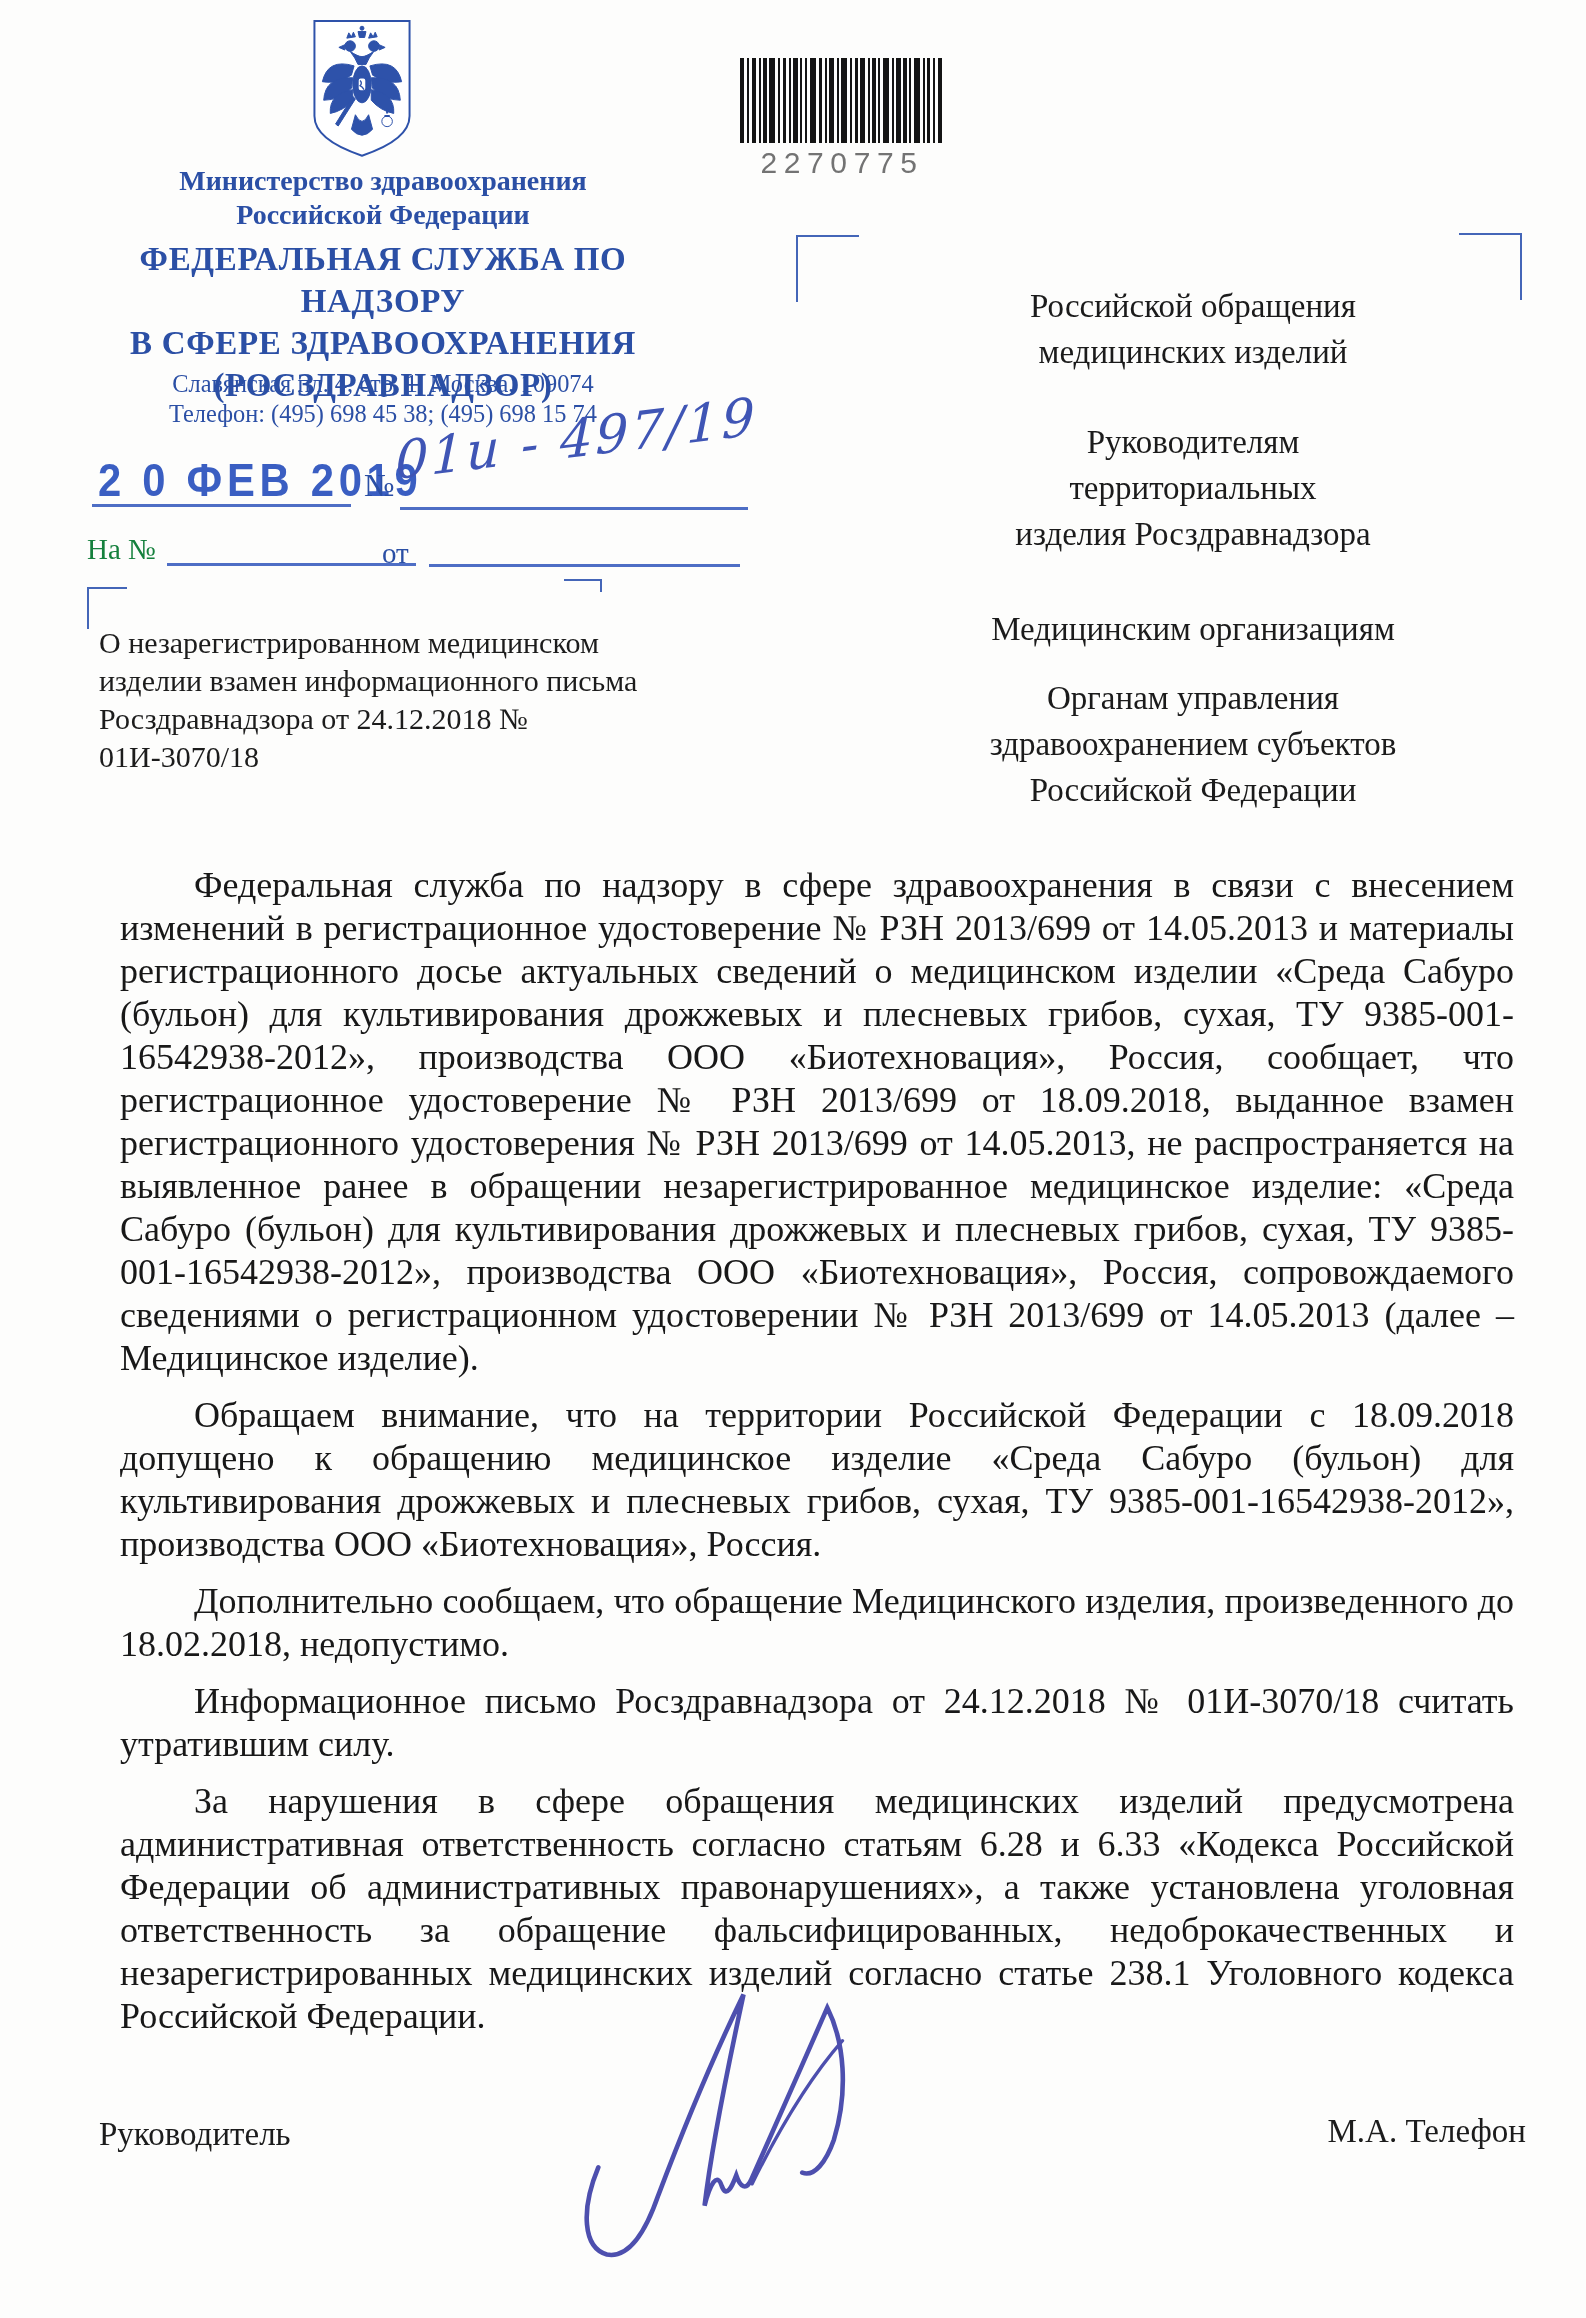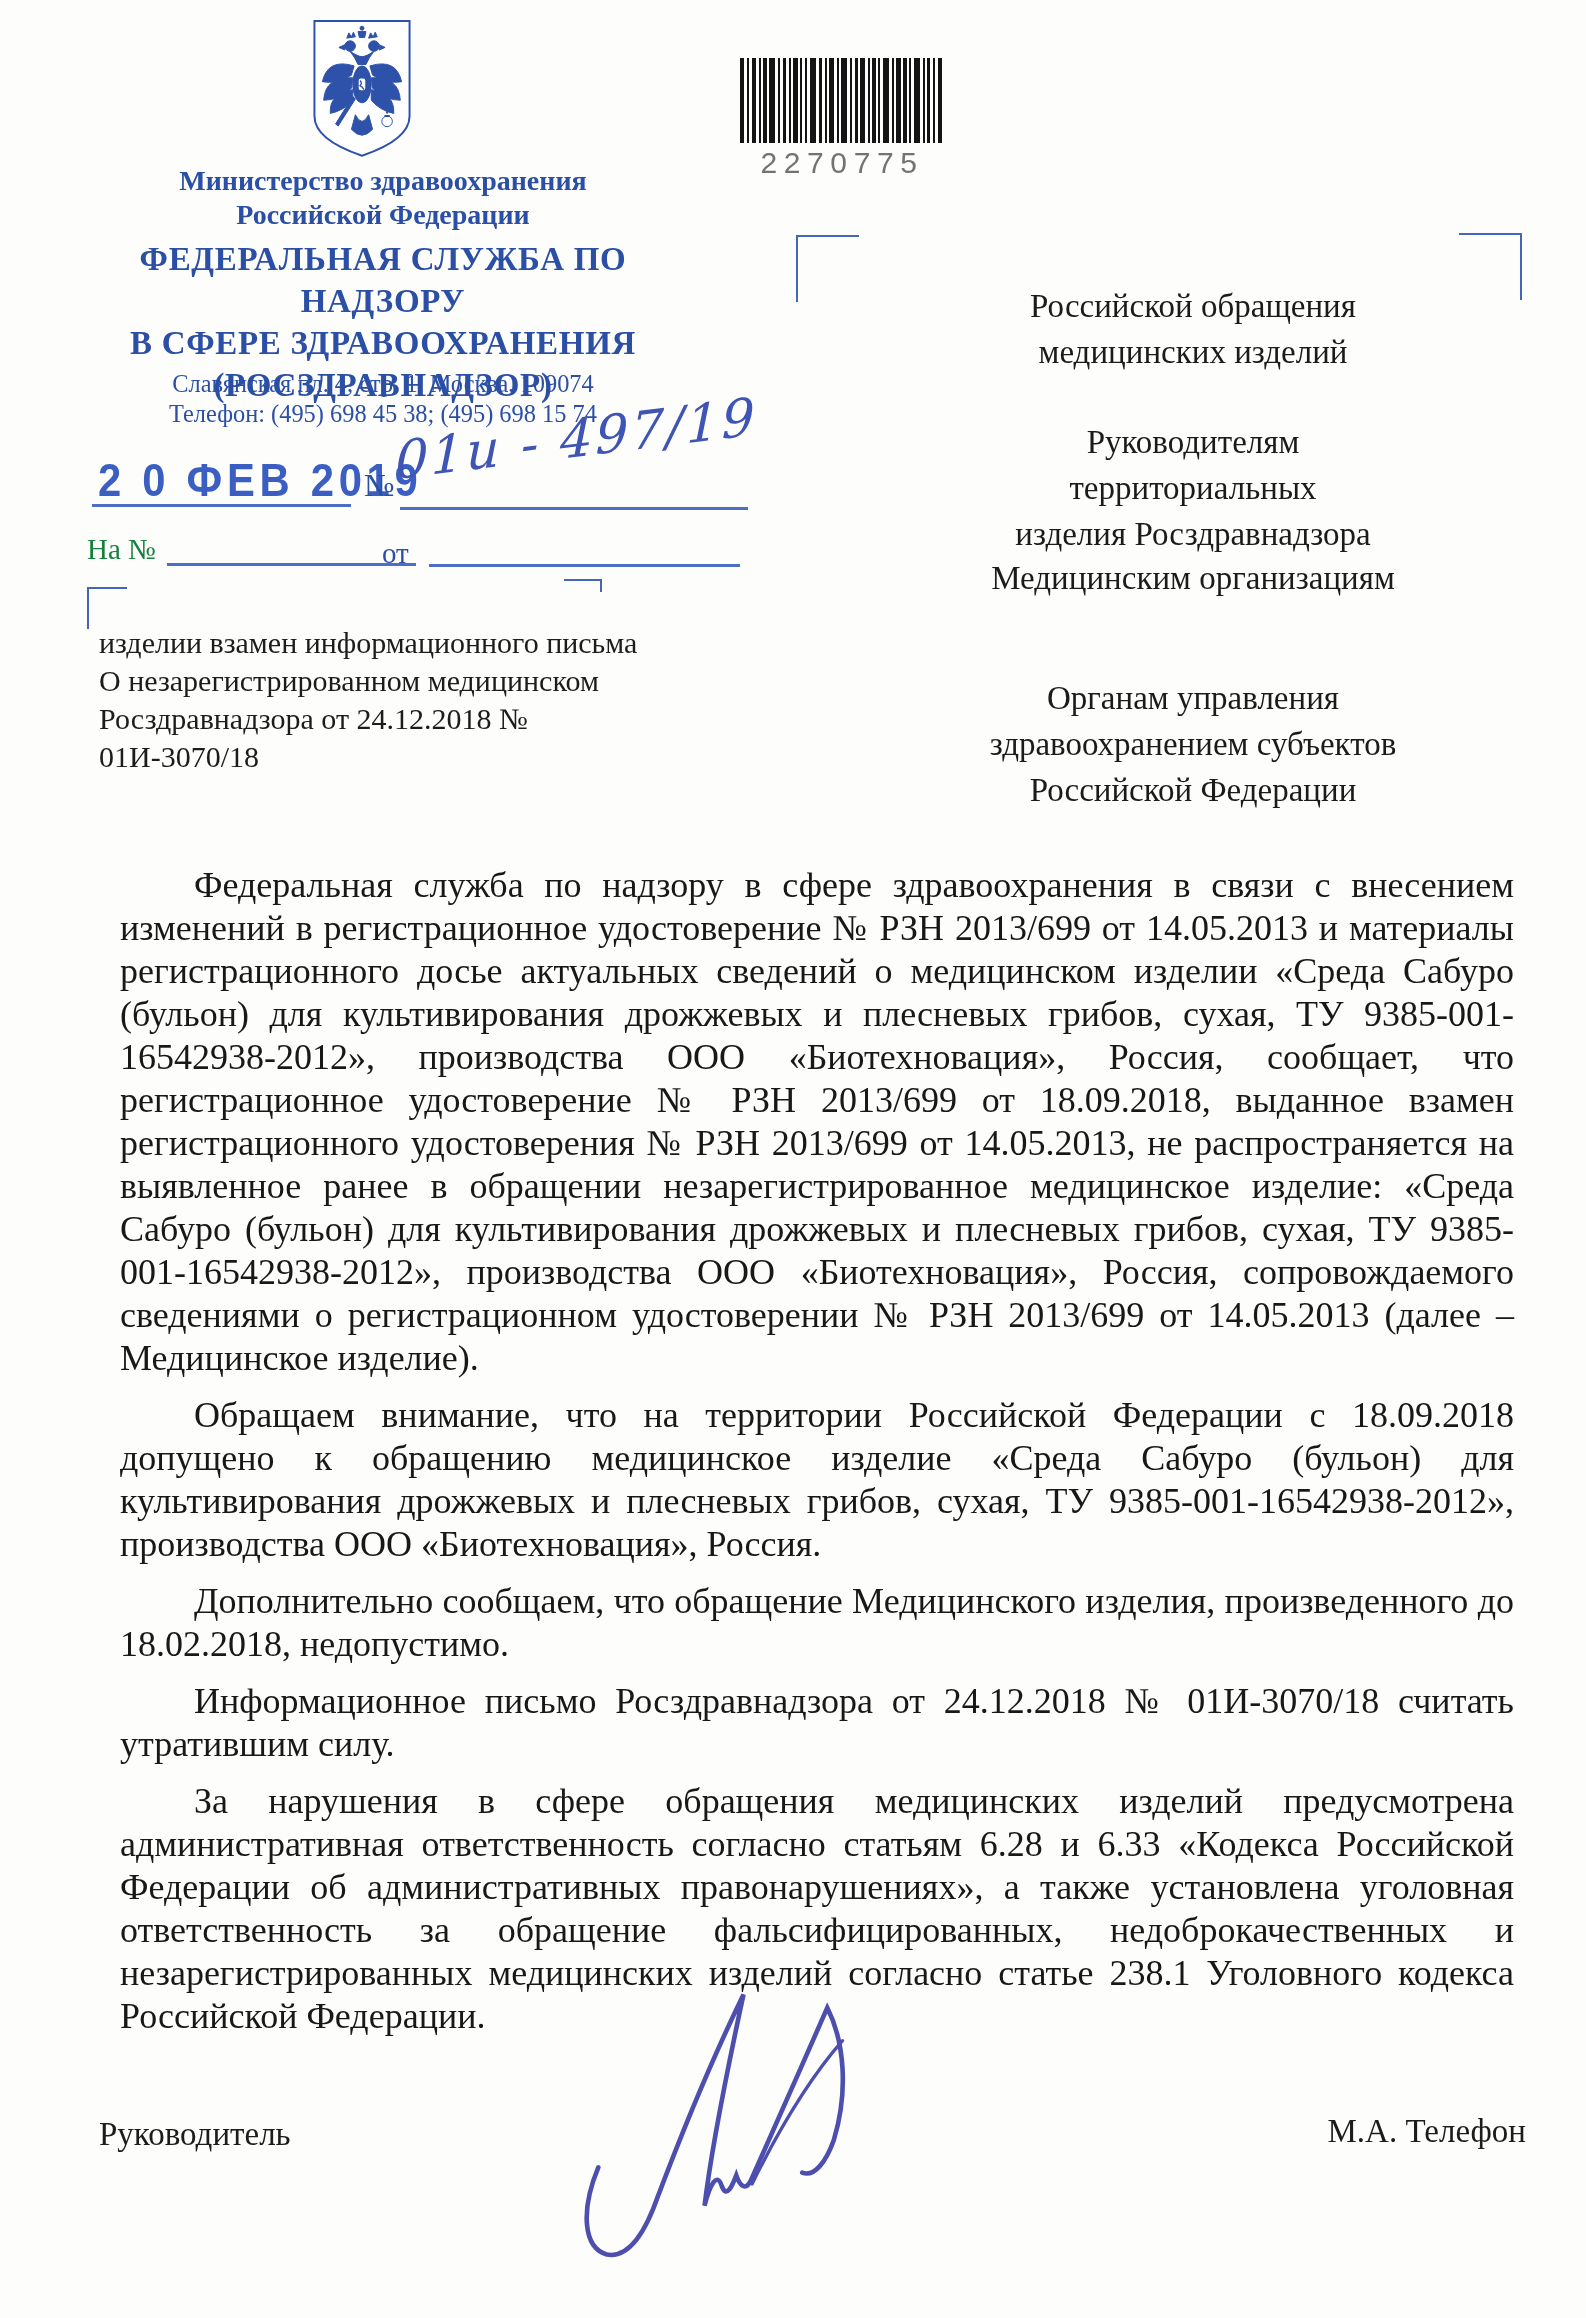--- a/index.html
+++ b/index.html
@@ -35,21 +35,21 @@
   .cm-tl{border-left:2px solid #4466b8;border-top:2px solid #4466b8;}
   .cm-tr{border-right:2px solid #4466b8;border-top:2px solid #4466b8;}
 
   
   .subject{left:99px;top:624px;width:595px;font-size:30px;line-height:38px;color:#1c1c1c;}
 
   
   .recip{left:866px;width:654px;text-align:center;color:#1b1b1b;font-size:33px;line-height:46px;}
   .r1{top:283px;}
   .r2{top:419px;}
-  .r3{top:555px;}
+  .r3{top:606px;}
   .r4{top:675px;}
 
   
   .body-text{left:106px;top:850px;width:1422px;}
   .body-text p{margin:14px;text-align:justify;text-indent:74px;font-size:36px;line-height:43px;
                color:#181818;}
 
   
   .sig-title{left:99px;top:2116px;font-size:33px;}
   .sig-name{left:1282px;top:2113px;width:244px;font-size:33px;text-align:right;}
@@ -155,22 +155,22 @@
 
   <span class="abs onno-label">На №</span>
   <div class="abs rule" style="left:167px;top:563px;width:249px;"></div>
   <span class="abs from-label">от</span>
   <div class="abs rule" style="left:429px;top:564px;width:311px;"></div>
 
   <div class="abs cm-tl" style="left:87px;top:587px;width:38px;height:40px;"></div>
   <div class="abs" style="left:564px;top:579px;width:36px;height:10.6px;border-top:2px solid #4466b8;border-right:2px solid #4466b8;"></div>
 
   <div class="abs subject">
+    <div>О незарегистрированном медицинском</div>
     <div>изделии взамен информационного письма</div>
-    <div>О незарегистрированном медицинском</div>
     <div>Росздравнадзора от 24.12.2018 № 01И-3070/18</div>
   </div>
 
   <div class="abs cm-tl" style="left:796px;top:235px;width:61px;height:65px;"></div>
   <div class="abs cm-tr" style="left:1459px;top:233px;width:61px;height:65px;"></div>
 
   <div class="abs recip r1">
     <div>Российской обращения</div>
     <div>медицинских изделий</div>
   </div>

